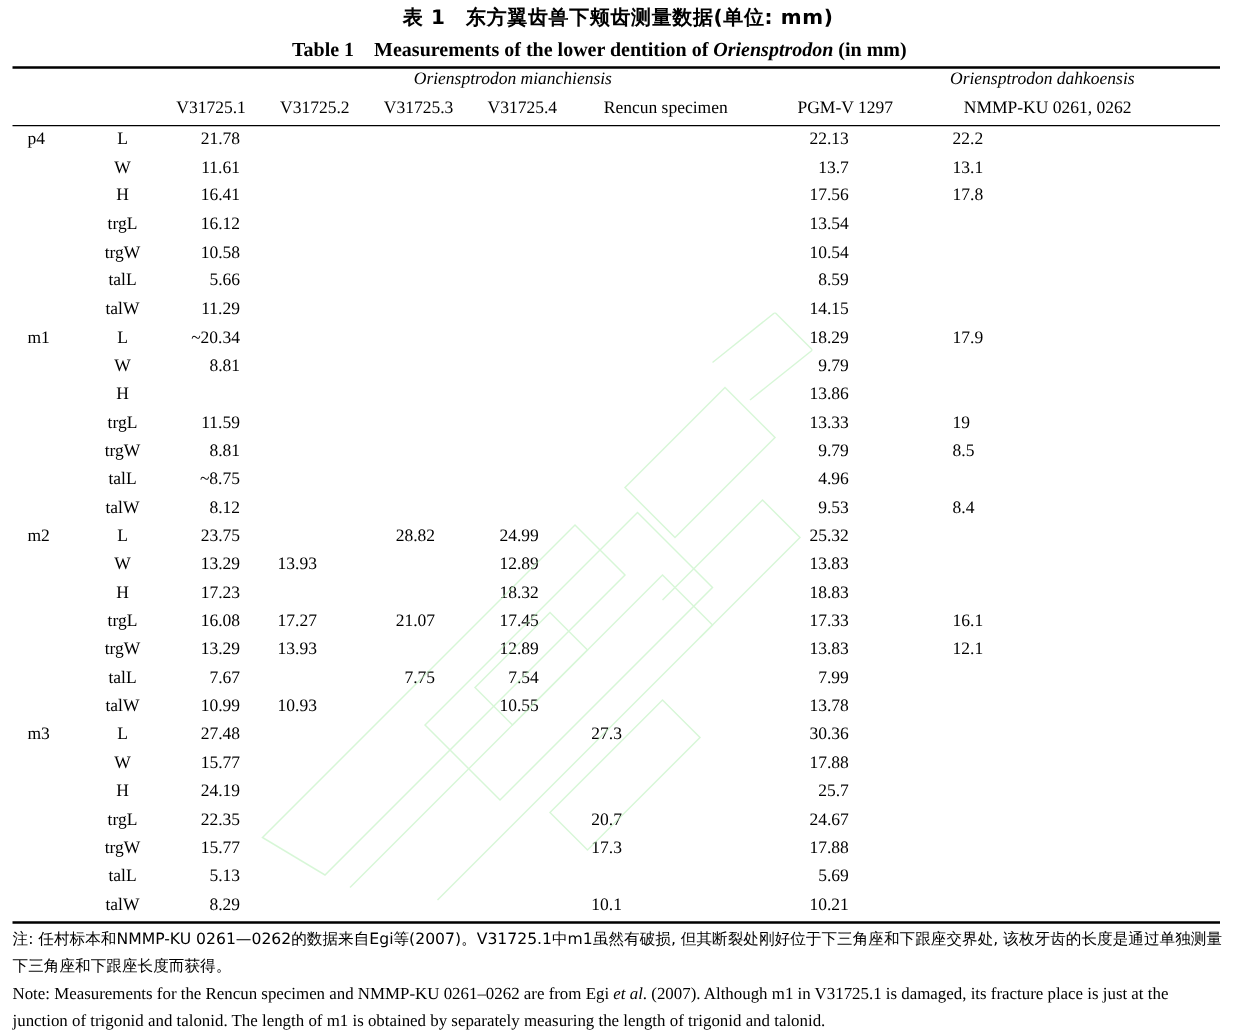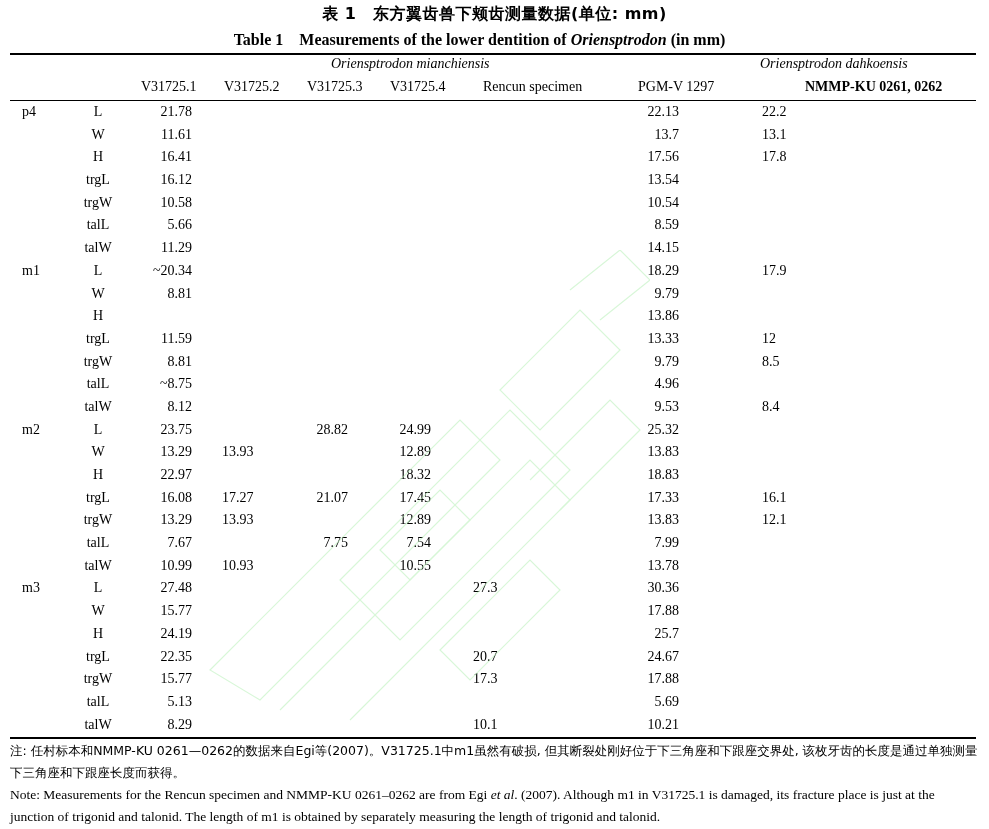--- a/index.html
+++ b/index.html
@@ -60,21 +60,21 @@
 
 <div class="hdr-species" style="left:288px;">Oriensptrodon mianchiensis</div>
 <div class="hdr-species" style="left:717px;">Oriensptrodon dahkoensis</div>
 
 <div class="hdr-col" style="left:141px;">V31725.1</div>
 <div class="hdr-col" style="left:224px;">V31725.2</div>
 <div class="hdr-col" style="left:307px;">V31725.3</div>
 <div class="hdr-col" style="left:390px;">V31725.4</div>
 <div class="hdr-col" style="left:483px;">Rencun specimen</div>
 <div class="hdr-col" style="left:638px;">PGM-V 1297</div>
-<div class="hdr-col" style="left:805px;font-weight:bold;">NMMP-KU 0261, 0262</div>
+<div class="hdr-col" style="left:771px;">NMMP-KU 0261, 0262</div>
 
 <div class="rule thin" style="top:100px;"></div>
 
 <div class="tbody" id="tbody">
     <div class="row">
       <span class="tooth">p4</span>
       <span class="meas">L</span>
       <span class="c1 num-r">21.78</span>
       <span class="c2"></span>
       <span class="c3 num-r"></span>
@@ -184,21 +184,21 @@
     </div>
     <div class="row">
       <span class="tooth"></span>
       <span class="meas">trgL</span>
       <span class="c1 num-r">11.59</span>
       <span class="c2"></span>
       <span class="c3 num-r"></span>
       <span class="c4 num-r"></span>
       <span class="c5"></span>
       <span class="c6r">13.33</span>
-      <span class="c7r">12</span>
+      <span class="c7r">19</span>
     </div>
     <div class="row">
       <span class="tooth"></span>
       <span class="meas">trgW</span>
       <span class="c1 num-r">8.81</span>
       <span class="c2"></span>
       <span class="c3 num-r"></span>
       <span class="c4 num-r"></span>
       <span class="c5"></span>
       <span class="c6r">9.79</span>
@@ -244,21 +244,21 @@
       <span class="c2">13.93</span>
       <span class="c3 num-r"></span>
       <span class="c4 num-r">12.89</span>
       <span class="c5"></span>
       <span class="c6r">13.83</span>
       <span class="c7r"></span>
     </div>
     <div class="row">
       <span class="tooth"></span>
       <span class="meas">H</span>
-      <span class="c1 num-r">22.97</span>
+      <span class="c1 num-r">17.23</span>
       <span class="c2"></span>
       <span class="c3 num-r"></span>
       <span class="c4 num-r">18.32</span>
       <span class="c5"></span>
       <span class="c6r">18.83</span>
       <span class="c7r"></span>
     </div>
     <div class="row">
       <span class="tooth"></span>
       <span class="meas">trgL</span>

